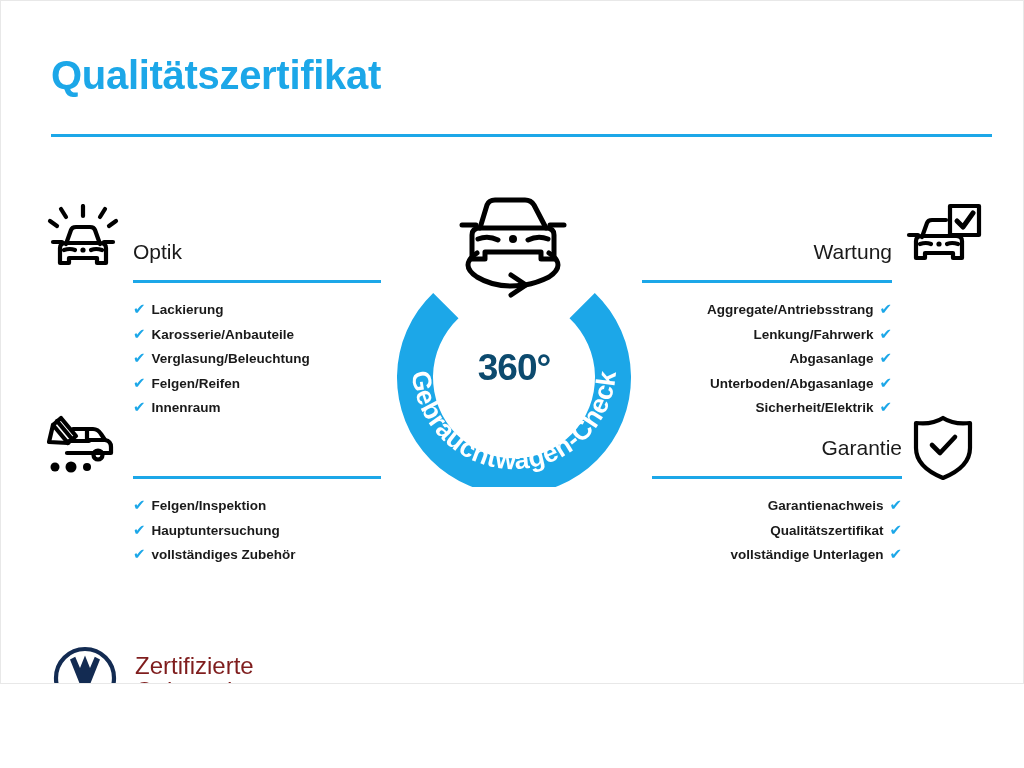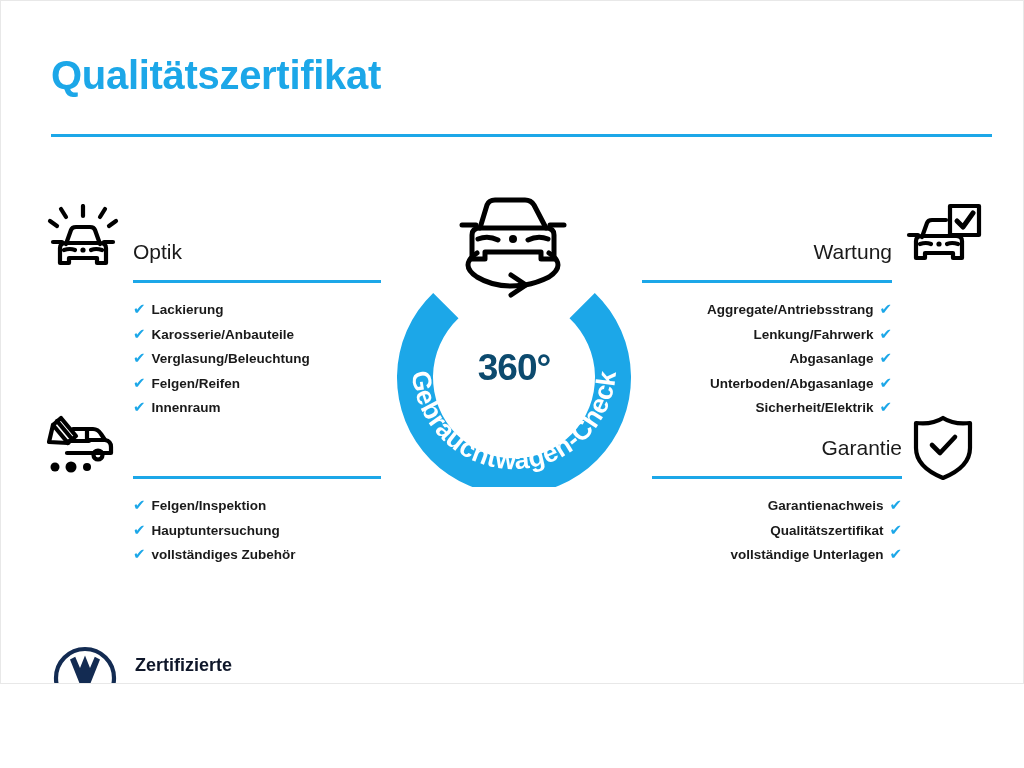--- a/index.html
+++ b/index.html
@@ -138,23 +138,23 @@
   
   .vw-block {
     position: absolute;
     left: 52px;
     top: 645px;
     display: flex;
     align-items: center;
   }
   .vw-text {
     margin-left: 18px;
-    font-size: 18px;
-    font-weight: bold;
-    color: #0f172a;
+    font-size: 24px;
+    font-weight: normal;
+    color: #7f1d1d;
     line-height: 25px;
     white-space: nowrap;
   }
 </style>
 </head>
 <body>
 
 <div class="page">
 
   <div class="page-title">Qualitätszertifikat</div>

